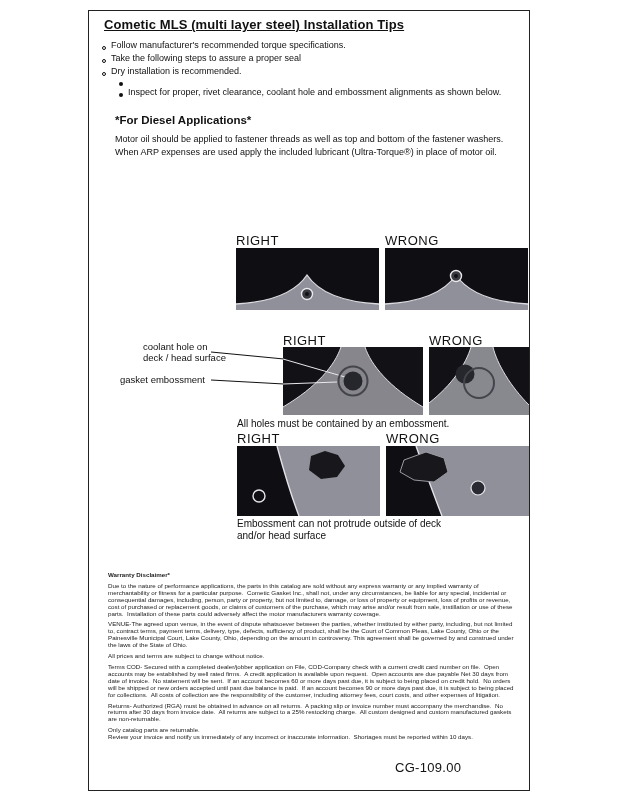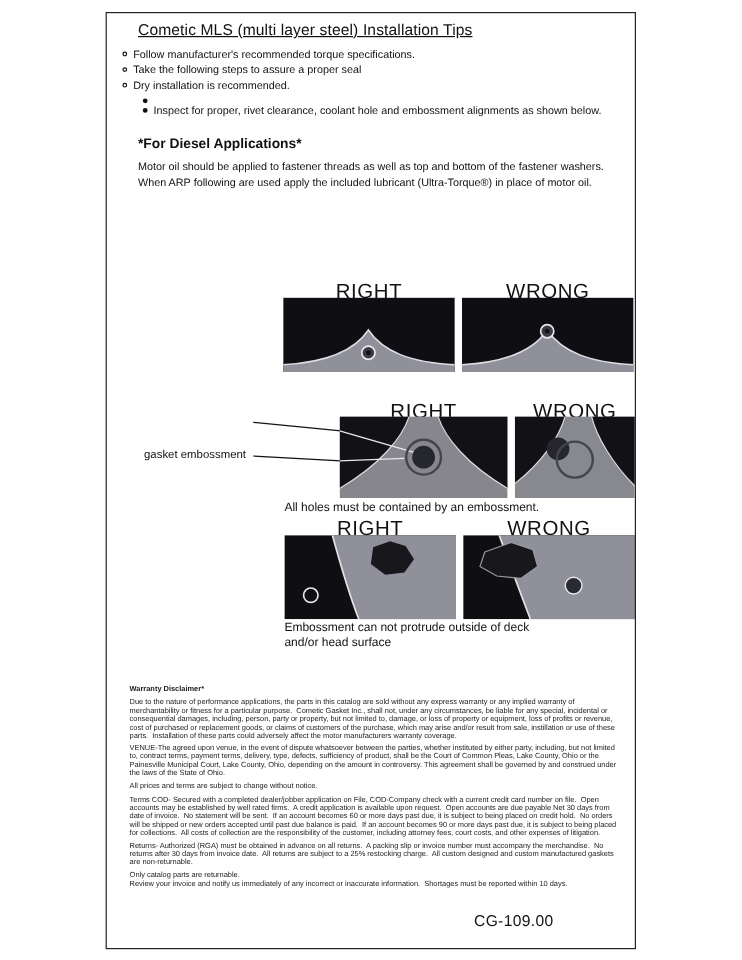--- a/index.html
+++ b/index.html
@@ -1,32 +1,32 @@
 <!DOCTYPE html>
 <html><head>
 <meta charset="utf-8">
 <style>
   *{margin:0;padding:0;box-sizing:border-box}
   html,body{background:#ffffff}
   .page{position:relative;width:618px;height:800px;background:#ffffff;
         font-family:"Liberation Sans",sans-serif;color:#111;overflow:hidden}
   .abs{position:absolute}
   .frame{left:88px;top:10px;width:442px;height:781px;border:1px solid #222}
-  .title{left:115px;top:17px;font-size:13px;font-weight:normal;text-decoration:underline;letter-spacing:.1px}
+  .title{left:104px;top:17px;font-size:13px;font-weight:bold;text-decoration:underline;letter-spacing:.1px}
   .bullets{left:102px;top:39px;width:424px;font-size:9px;line-height:13px}
-  .b-row{display:flex;align-items:flex-start}
+  .b-row{display:flex;align-items:center}
   .b-circ{flex:0 0 auto;width:4px;height:4px;border:1px solid #111;border-radius:50%;margin:4px 5px 0 0}
   .b-dot{flex:0 0 auto;width:4px;height:4px;background:#111;border-radius:50%;margin:4px 5px 0 0}
   .sub{margin-left:17px}
   .diesel-h{left:115px;top:114px;font-size:11.5px;font-weight:bold}
   .body-p{font-size:9px;line-height:13px;width:400px}
   .p1{left:115px;top:133px}
   .p2{left:115px;top:168px}
   .p3{left:115px;top:208px}
-  .dlabel{font-size:17px;text-align:center;letter-spacing:.5px}
+  .dlabel{font-size:13px;letter-spacing:.5px}
   .caption{font-size:10px;white-space:pre-line;line-height:12px}
   .ann{font-size:9.5px;line-height:11px;white-space:pre-line}
   .dimg svg{display:block;width:100%;height:100%}
   .r1-lab-right{left:236px;top:233px;width:143px}
   .r1-lab-wrong{left:385px;top:233px;width:143px}
   .r1-img-right{left:236px;top:248px;width:143px;height:62px}
   .r1-img-wrong{left:385px;top:248px;width:143px;height:62px}
   .r1-cap{left:237px;top:313px}
   .r2-lab-right{left:283px;top:333px;width:140px}
   .r2-lab-wrong{left:429px;top:333px;width:100px}
@@ -72,21 +72,21 @@
     <div class="b-row sub">
       <span class="b-dot"></span>
     </div>
     <div class="b-row sub">
       <span class="b-dot"></span>
       <span>Inspect for proper, rivet clearance, coolant hole and embossment alignments as shown below.</span>
     </div>
   </div>
 
   <h2 class="abs diesel-h">*For Diesel Applications*</h2>
-  <p class="abs body-p p1">Motor oil should be applied to fastener threads as well as top and bottom of the fastener washers. When ARP following are used apply the included lubricant (Ultra-Torque®) in place of motor oil.</p>
+  <p class="abs body-p p1">Motor oil should be applied to fastener threads as well as top and bottom of the fastener washers. When ARP expenses are used apply the included lubricant (Ultra-Torque®) in place of motor oil.</p>
 
   <div class="abs dlabel r1-lab-right">RIGHT</div>
   <div class="abs dlabel r1-lab-wrong">WRONG</div>
   <div class="abs dimg r1-img-right">
     <svg viewBox="0 0 143 62">
       <rect width="143" height="62" fill="#0e0e13"></rect>
       <path d="M0,62 L0,56 C36,54 59,45 71,27 C83,45 106,54 143,56 L143,62 Z" fill="#90909a"></path>
       <path d="M0,56 C36,54 59,45 71,27 C83,45 106,54 143,56" fill="none" stroke="#dcdce2" stroke-width="1.3"></path>
       <circle cx="71" cy="46" r="5.5" fill="#3a3a42" stroke="#e9e9ee" stroke-width="1.4"></circle>
       <circle cx="71" cy="46" r="2" fill="#101015"></circle>
@@ -97,20 +97,22 @@
       <rect width="143" height="62" fill="#0e0e13"></rect>
       <path d="M0,62 L0,56 C36,54 59,45 71,27 C83,45 106,54 143,56 L143,62 Z" fill="#90909a"></path>
       <path d="M0,56 C36,54 59,45 71,27 C83,45 106,54 143,56" fill="none" stroke="#dcdce2" stroke-width="1.3"></path>
       <circle cx="71" cy="28" r="5.5" fill="#3a3a42" stroke="#e9e9ee" stroke-width="1.4"></circle>
       <circle cx="71" cy="28" r="2" fill="#101015"></circle>
     </svg>
   </div>
 
   <div class="abs dlabel r2-lab-right">RIGHT</div>
   <div class="abs dlabel r2-lab-wrong">WRONG</div>
+  <div class="abs ann ann1">coolant hole on
+deck / head surface</div>
   <div class="abs ann ann2">gasket embossment</div>
   <svg class="abs leader" viewBox="0 0 75 42">
     <line x1="1" y1="5" x2="74" y2="12" stroke="#111" stroke-width="1"></line>
     <line x1="1" y1="33" x2="74" y2="37" stroke="#111" stroke-width="1"></line>
   </svg>
   <div class="abs dimg r2-img-right">
     <svg viewBox="0 0 140 68">
       <rect width="140" height="68" fill="#86868c"></rect>
       <path d="M0,0 L58,0 C52,18 34,40 0,60 Z" fill="#121216"></path>
       <path d="M140,0 L82,0 C88,18 106,40 140,60 Z" fill="#121216"></path>

